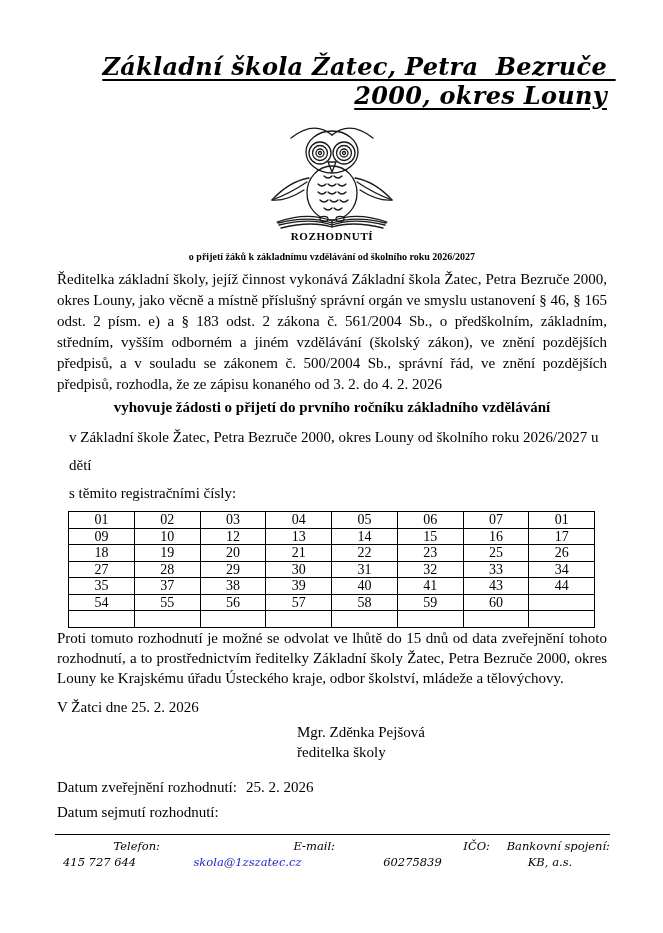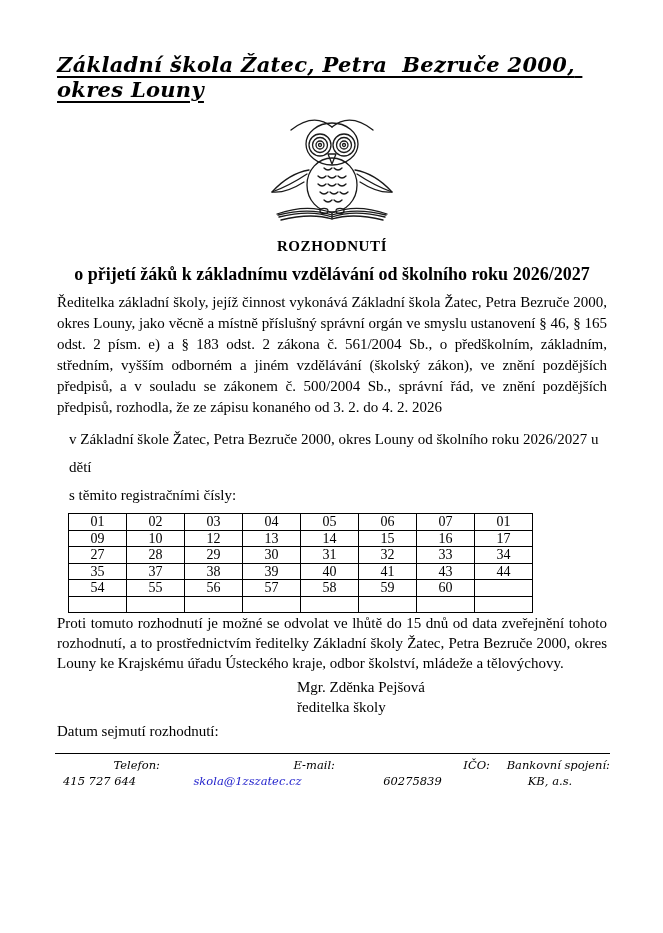--- a/index.html
+++ b/index.html
@@ -10,55 +10,54 @@
     font-family: "Liberation Serif", serif;
     font-size: 15px;
     overflow: hidden;
   }
   .page { padding: 52px 56px 0 57px; box-sizing: border-box; }
 
   .school-title {
     font-family: "DejaVu Serif", serif;
     font-style: italic;
     font-weight: 600;
-    font-size: 21px;
-    text-align: left;
+    font-size: 24px;
+    text-align: right;
     text-decoration: underline;
     text-underline-offset: 4px;
     white-space: pre-wrap;
     letter-spacing: 0.3px;
   }
 
   .logo-wrap { text-align: center; margin-top: 8px; height: 112px; }
   .logo-wrap svg { display: inline-block; }
 
   .doc-title {
-    margin-top: 16px;
     font-weight: bold; text-align: center;
-    letter-spacing: 0.6px; font-size: 15px;
+    letter-spacing: 0.6px; font-size: 11px;
   }
   .doc-subtitle {
     margin-top: 9px;
-    font-weight: bold; text-align: center; font-size: 18px;
+    font-weight: bold; text-align: center; font-size: 10px;
   }
   .body-par {
     margin-top: 7px;
     text-align: justify;
     line-height: 21px;
   }
   .grant-line {
     margin-top: 4px;
     font-weight: bold; text-align: center;
   }
   .scope { margin-top: 7px; line-height: 28px; margin-left: 12px; }
 
   table.reg {
     border-collapse: collapse;
     margin: 4px 0 0 11px;
-    width: 465px;
+    width: 527px;
     table-layout: fixed;
   }
   table.reg td {
     border: 1px solid #000;
     height: 15.5px;
     padding: 0;
     font-size: 14px;
     text-align: center;
     line-height: 15px;
   }
@@ -155,20 +154,21 @@
       <path d="M75,103 L75,109"></path>
     </svg>
   </div>
 
   <div class="doc-title">ROZHODNUTÍ</div>
 
   <div class="doc-subtitle">o přijetí žáků k základnímu vzdělávání od školního roku 2026/2027</div>
 
   <div class="body-par">Ředitelka základní školy, jejíž činnost vykonává Základní škola Žatec, Petra Bezruče 2000, okres Louny, jako věcně a místně příslušný správní orgán ve smyslu ustanovení § 46, § 165 odst. 2 písm. e) a § 183 odst. 2 zákona č. 561/2004 Sb., o předškolním, základním, středním, vyšším odborném a jiném vzdělávání (školský zákon), ve znění pozdějších předpisů, a v souladu se zákonem č. 500/2004 Sb., správní řád, ve znění pozdějších předpisů, rozhodla, že ze zápisu konaného od 3. 2. do 4. 2. 2026</div>
 
+  <div class="grant-line">vyhovuje žádosti o přijetí do prvního ročníku základního vzdělávání</div>
 
   <div class="scope">
     <div>v Základní škole Žatec, Petra Bezruče 2000, okres Louny od školního roku 2026/2027 u dětí</div>
     <div>s těmito registračními čísly:</div>
   </div>
 
   <table class="reg">
     <tbody>
         <tr>
           <td>01</td>
@@ -184,20 +184,30 @@
           <td>09</td>
           <td>10</td>
           <td>12</td>
           <td>13</td>
           <td>14</td>
           <td>15</td>
           <td>16</td>
           <td>17</td>
         </tr>
         <tr>
+          <td>18</td>
+          <td>19</td>
+          <td>20</td>
+          <td>21</td>
+          <td>22</td>
+          <td>23</td>
+          <td>25</td>
+          <td>26</td>
+        </tr>
+        <tr>
           <td>27</td>
           <td>28</td>
           <td>29</td>
           <td>30</td>
           <td>31</td>
           <td>32</td>
           <td>33</td>
           <td>34</td>
         </tr>
         <tr>
@@ -228,26 +238,30 @@
           <td></td>
           <td></td>
           <td></td>
           <td></td>
         </tr>
       </tbody>
   </table>
 
   <div class="advisory-text">Proti tomuto rozhodnutí je možné se odvolat ve lhůtě do 15 dnů od data zveřejnění tohoto rozhodnutí, a to prostřednictvím ředitelky Základní školy Žatec, Petra Bezruče 2000, okres Louny ke Krajskému úřadu Ústeckého kraje, odbor školství, mládeže a tělovýchovy.</div>
 
+  <div class="place-date">V Žatci dne 25. 2. 2026</div>
 
   <div class="signature">
     <div>Mgr. Zděnka Pejšová</div>
     <div>ředitelka školy</div>
   </div>
 
+  <div class="pub-line1">
+    <span>Datum zveřejnění rozhodnutí:</span><span class="pub-value">25. 2. 2026</span>
+  </div>
   <div class="pub-line2">
     <span>Datum sejmutí rozhodnutí:</span>
   </div>
 
   <div class="footer">
 
   <div class="fcol" style="text-align: left;">
         <div class="fhead">Telefon:</div>
         <div class="fline">415 727 644</div>
       </div>

